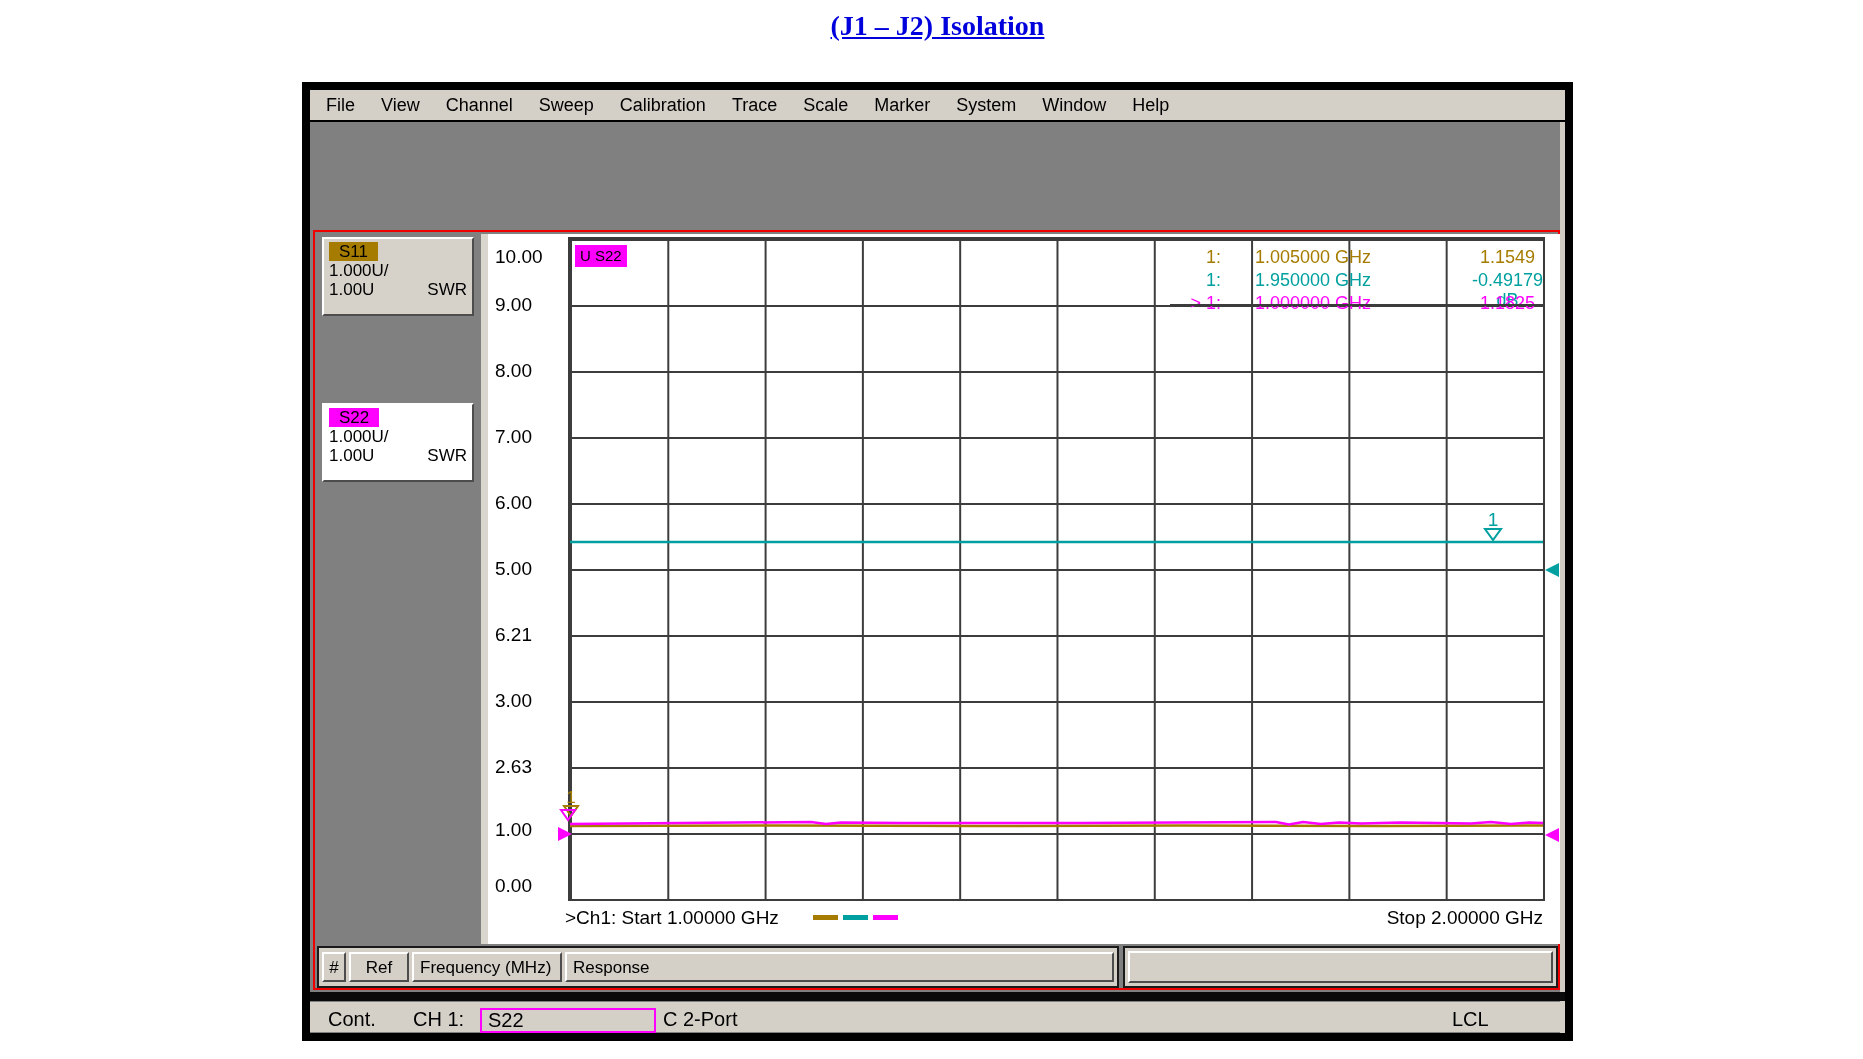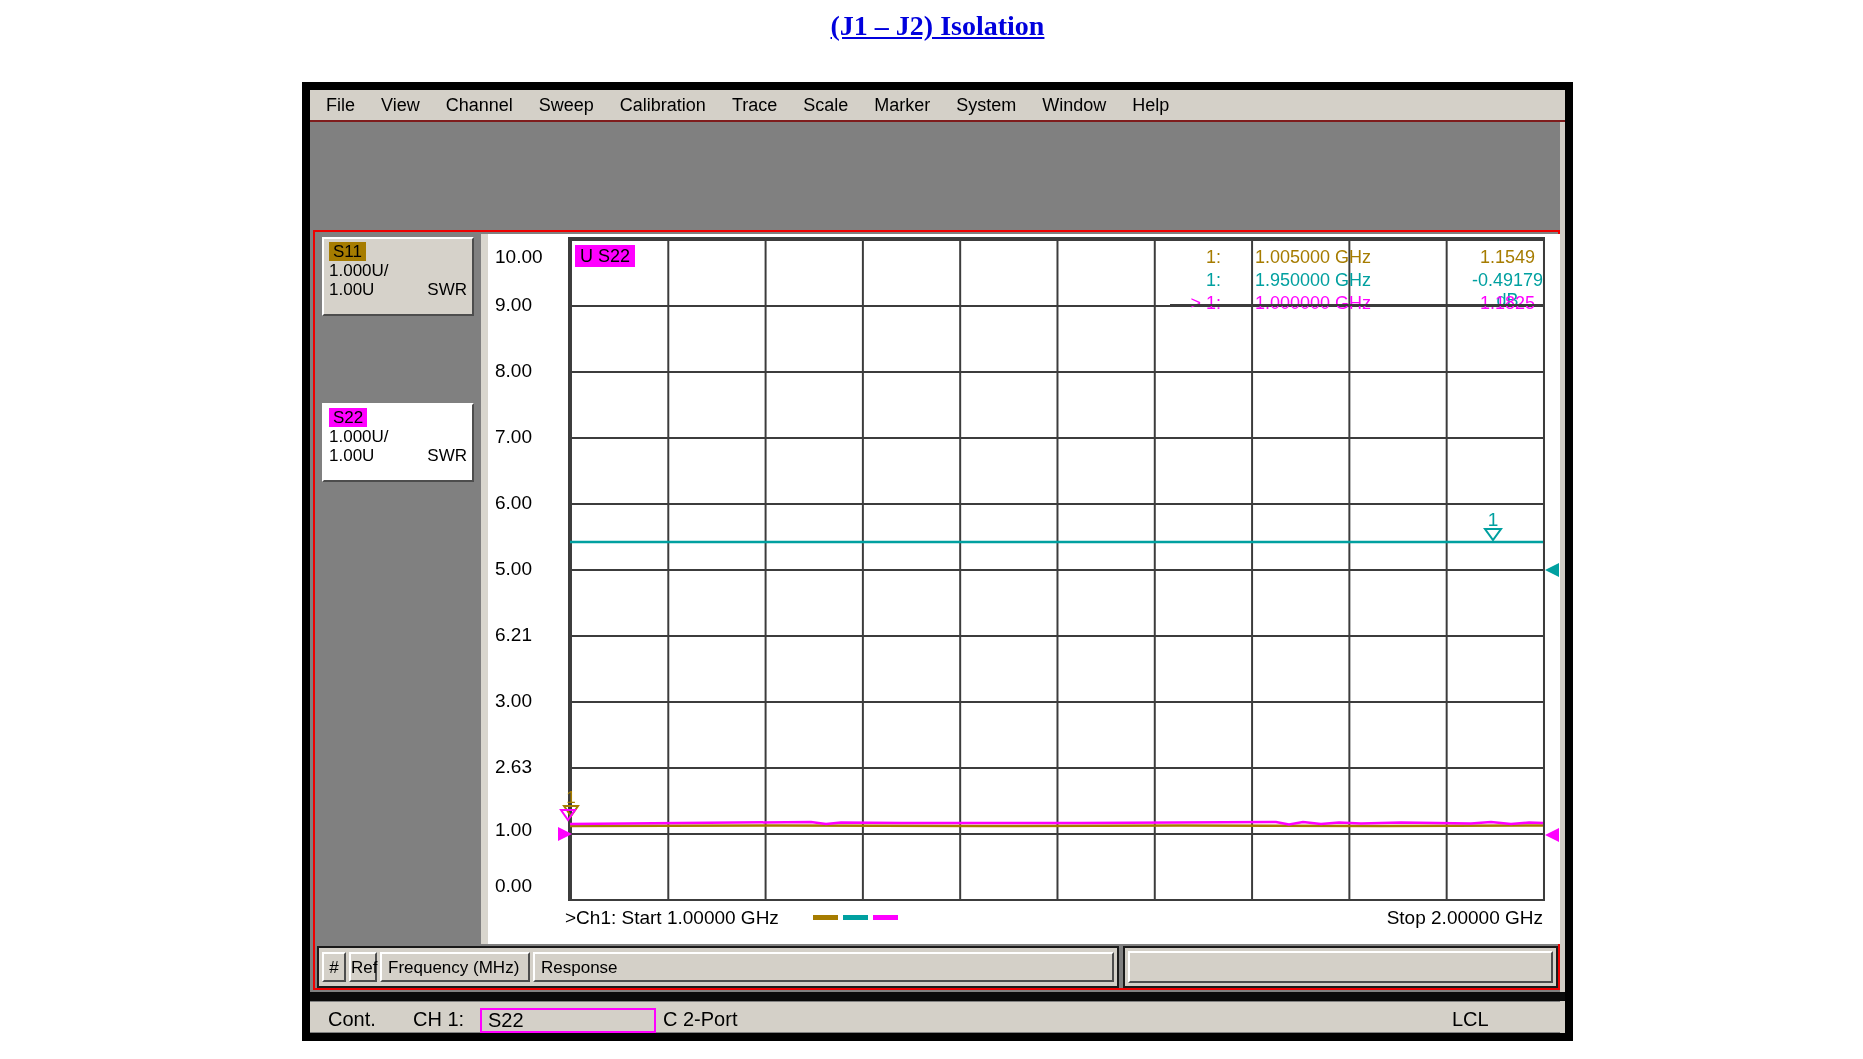--- a/index.html
+++ b/index.html
@@ -5,48 +5,48 @@
   html,body{margin:0;padding:0;background:#fff;}
   #stage{position:relative;width:1863px;height:1059px;background:#fff;overflow:hidden;
          font-family:"Liberation Sans",sans-serif;color:#000;}
   
   .page-title{position:absolute;left:302px;top:10px;width:1271px;text-align:center;
     font-family:"Liberation Serif",serif;font-weight:bold;font-size:28px;
     color:#0000dd;text-decoration:underline;}
   
   .window{position:absolute;left:302px;top:82px;width:1255px;height:943px;border:8px solid #000;background:#808080;}
   .menubar{position:absolute;left:0;top:0;right:0;height:30px;background:#d4d0c8;
-    border-bottom:2px solid #7f1d1d;display:flex;align-items:center;gap:26px;
+    border-bottom:2px solid #000000;display:flex;align-items:center;gap:26px;
     padding-left:16px;font-size:18px;}
   .menubar span{cursor:default;}
   .client{position:absolute;left:0;top:32px;right:0;bottom:0;background:#808080;}
   .client-right-strip{position:absolute;right:0;top:0;width:5px;bottom:0;background:#d0ccc4;}
   
   .screen{position:absolute;left:3px;top:108px;width:1243px;height:756px;border:2px solid #ee0000;background:#808080;}
   
   .sidebar{position:absolute;left:0;top:0;width:166px;height:710px;background:#808080;}
   .trace-btn{position:absolute;left:7px;width:152px;height:79px;background:#d6d2ca;
     border:2px solid;border-color:#ffffff #4d4d4d #4d4d4d #ffffff;
     padding:3px 5px;box-sizing:border-box;font-size:17px;line-height:19px;}
   .trace-btn.active{background:#ffffff;}
-  .trace-chip{display:inline-block;padding:0 4px;color:#000;}
+  .trace-chip{display:inline-block;padding:0 10px;color:#000;}
   .chip-s11{background:#a67c00;}
   .chip-s21{background:#00a0a0;}
   .chip-s22{background:#ff00ff;}
   .trace-line3{display:flex;justify-content:space-between;}
   
   .plot-region{position:absolute;left:166px;top:2px;width:1079px;height:710px;background:#ffffff;}
   .plot-left-strip{position:absolute;left:0;top:0;width:7px;height:100%;background:#d9d6ce;}
   .grid{position:absolute;left:87px;top:3px;width:973px;height:660px;border:2px solid #3c3c3c;
     background-image:linear-gradient(to right,#3c3c3c 0 2px,transparent 2px),
                      linear-gradient(to bottom,#3c3c3c 0 2px,transparent 2px);
     background-size:97.3px 66px;}
   .ytick{position:absolute;left:14px;width:70px;font-size:19px;}
   .trace-tag{position:absolute;left:94px;top:11px;background:#ff00ff;color:#000;
-    font-size:18px;padding:0 5px;line-height:22px;}
+    font-size:15px;padding:0 5px;line-height:22px;}
   .mrow{position:absolute;left:640px;width:424px;height:20px;display:flex;font-size:18px;line-height:20px;}
   .mrow .ml{width:100px;text-align:right;}
   .mrow .mf{width:215px;text-align:left;padding-left:34px;box-sizing:content-box;}
   .mrow .mv{flex:1;text-align:center;}
   .c-s11{color:#a67c00;}
   .c-s21{color:#00a0a0;}
   .c-s22{color:#ff00ff;}
   .strike{position:absolute;left:689px;top:70px;width:375px;height:2px;background:#3c3c3c;}
   .traces-svg{position:absolute;left:0;top:0;width:1079px;height:710px;pointer-events:none;}
   .xrow{position:absolute;top:673px;height:22px;font-size:19px;}
@@ -55,21 +55,21 @@
   .dash{position:absolute;top:681px;width:25px;height:5px;}
   .dash-s11{left:332px;background:#a67c00;}
   .dash-s21{left:362px;background:#00a0a0;}
   .dash-s22{left:392px;background:#ff00ff;}
   
   .seg-table{position:absolute;left:2px;top:714px;width:802px;height:42px;border:2px solid #1a1a1a;
     background:#d4d0c8;box-sizing:border-box;display:flex;align-items:center;padding:3px;gap:3px;font-size:17px;}
   .seg-cell{height:30px;line-height:28px;background:#d4d0c8;border:2px solid;
     border-color:#ffffff #4d4d4d #4d4d4d #ffffff;box-sizing:border-box;padding:0 6px;}
   .cell-num{width:24px;text-align:center;padding:0;}
-  .cell-ref{width:28px;text-align:center;padding:0;}
+  .cell-ref{width:60px;text-align:center;padding:0;}
   .cell-freq{width:150px;}
   .cell-resp{flex:1;}
   .seg-panel2{position:absolute;left:808px;top:714px;width:435px;height:42px;border:2px solid #1a1a1a;
     background:#d4d0c8;box-sizing:border-box;}
   .seg-panel2 .inner{position:absolute;inset:3px;background:#d4d0c8;border:2px solid;
     border-color:#ffffff #4d4d4d #4d4d4d #ffffff;}
   
   .screen-bottom-bar{position:absolute;left:0;right:0;top:870px;height:9px;background:#0a0a0a;}
   .statusbar{position:absolute;left:0;right:0;top:880px;height:30px;background:#d4d0c8;font-size:20px;}
   .statusbar .sb{position:absolute;top:6px;}

